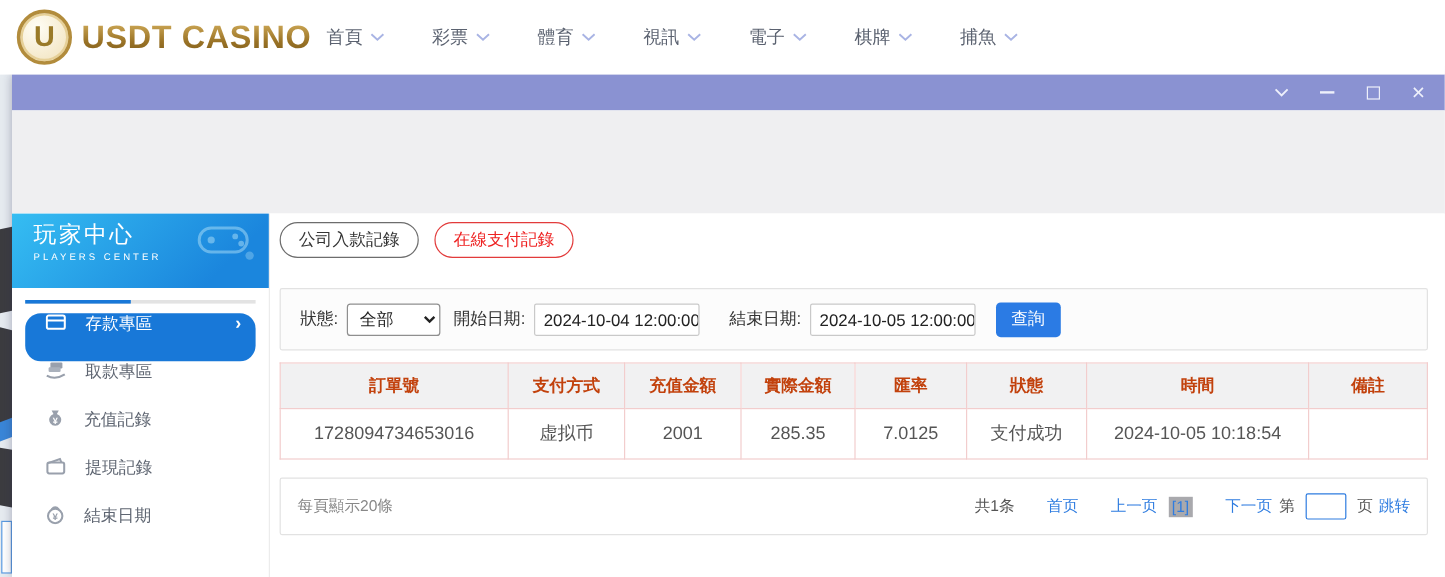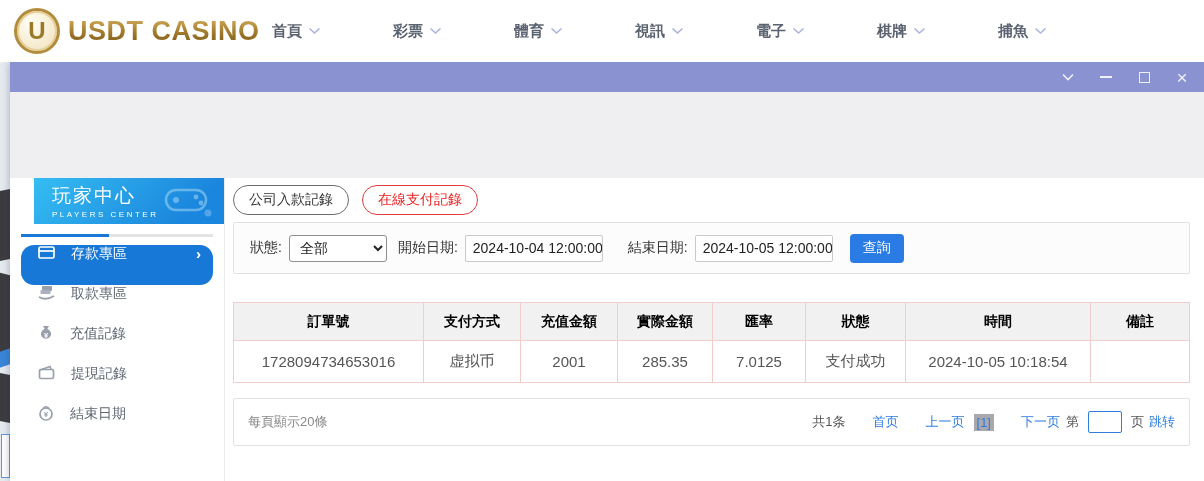--- a/index.html
+++ b/index.html
@@ -9,21 +9,21 @@
   
   .topbar { position:absolute; left:0; top:0; width:1204px; height:62px; background:#fff; z-index:5; }
   .logo { position:absolute; left:14px; top:8px; display:flex; align-items:center; gap:8px; cursor:pointer; }
   .logo-circle { width:46px; height:46px; border-radius:50%; border:3px solid #b28c3c;
                  background:radial-gradient(circle at 35% 30%, #fffdf5, #f0e0b8);
                  box-shadow:inset 0 0 0 2px #e6d098; display:flex; align-items:center; justify-content:center; }
   .logo-circle span { font-size:24px; font-weight:800; color:#9a7a28; }
   .logo-text { font-size:27px; font-weight:800; letter-spacing:.5px;
                background:linear-gradient(180deg,#d8b360 0%, #9a7326 60%, #7c5a1a 100%);
                -webkit-background-clip:text; background-clip:text; color:transparent; }
-  .nav { position:absolute; left:272px; top:0; height:62px; display:flex; align-items:center; gap:72px;font-weight:bold; }
+  .nav { position:absolute; left:272px; top:0; height:62px; display:flex; align-items:center; gap:39px; }
   .nav-item { display:flex; align-items:center; gap:6px; font-size:15px; color:#5b6270; cursor:pointer; }
 
   
   .page-strip { position:absolute; left:0; top:62px; width:10px; height:419px; background:#e6ebf0; }
   .strip-mark { position:absolute; left:0; width:10px; background:#3c3c40; }
   .strip-blue { position:absolute; left:0; width:10px; background:#3a86d8; }
   .strip-box  { position:absolute; left:1px; width:9px; background:#fff; border:1px solid #5a9ae0; }
 
   
   .window { position:absolute; left:10px; top:62px; width:1194px; height:419px; background:#fff;
@@ -32,55 +32,55 @@
               display:flex; align-items:center; justify-content:flex-end; gap:22px; padding-right:14px; }
   .winbtn { color:#eef0fb; width:16px; height:16px; display:flex; align-items:center; justify-content:center;
             cursor:pointer; font-size:15px; line-height:1; }
   .winbtn .sq { width:11px; height:11px; border:1.5px solid #eef0fb; display:block; }
   .winbtn .mn { width:12px; height:2px; background:#eef0fb; display:block; }
   .win-gray { position:absolute; left:0; top:30px; right:0; height:86px; background:#efeff1; }
   .content  { position:absolute; left:0; top:116px; right:0; bottom:0; background:#fff; }
 
   
   .sidebar { position:absolute; left:0; top:0; width:215px; bottom:0; background:#fff; border-right:1px solid #ececec; }
-  .sb-header { position:relative; height:46px; background:linear-gradient(135deg,#35bdf2 0%, #1b86dd 80%);
-               color:#fff; padding:5px 0 0 18px; overflow:hidden;margin-left:24px; }
+  .sb-header { position:relative; height:62px; background:linear-gradient(135deg,#35bdf2 0%, #1b86dd 80%);
+               color:#fff; padding:5px 0 0 18px; overflow:hidden; }
   .sb-title { font-size:19px; letter-spacing:2px; }
   .sb-sub { font-size:8px; letter-spacing:2.5px; margin-top:1px; }
   .sb-pad { position:absolute; right:10px; top:6px; opacity:.45; }
   .sb-section { margin:16px 0 0 18px; font-size:16px; color:#9aa1a8; }
   .sb-underline { position:relative; margin:10px 11px 8px 11px; height:3px; background:#e3e3e3; }
   .sb-underline::before { content:""; position:absolute; left:0; top:0; height:3px; width:88px; background:#1878d8; }
   .sb-item { height:40px; display:flex; gap:16px; padding-left:28px;
              font-size:14px; color:#5f6672; cursor:pointer; position:relative;border-radius:13px; }
   .sb-item svg { flex:0 0 auto; }
   .sb-item.active { background:#1878d8; color:#fff; margin:0 11px; padding-left:17px; }
   .sb-item.active .arrow { position:absolute; right:12px; color:#fff; font-size:15px; font-weight:700; }
 
   
   .main { position:absolute; left:215px; top:0; right:0; bottom:0; background:#fff; }
   .tabs { position:absolute; left:8px; top:7px; display:flex; gap:13px; }
   .tab { height:30px; padding:0 15px; display:flex; align-items:center; border-radius:16px;
          background:#fff; font-size:14px; cursor:pointer; }
   .tab.plain { border:1px solid #6d6d6d; color:#333; }
   .tab.red   { border:1px solid #e23b3b; color:#e22; }
 
-  .filter-box { position:absolute; left:8px; right:14px; top:44px; height:52px; background:#fcfcfc;
+  .filter-box { position:absolute; left:8px; right:14px; top:62px; height:52px; background:#fcfcfc;
                 border:1px solid #e2e2e2; border-radius:2px; display:flex; align-items:center;
                 padding-left:16px; gap:7px; font-size:14px; color:#333; }
-  .filter-box select { height:27px; width:98px; font-size:14px; border:1px solid #8f8f8f; background:#fff;
+  .filter-box select { height:27px; width:78px; font-size:14px; border:1px solid #8f8f8f; background:#fff;
                        border-radius:3px; padding-left:6px; color:#222; }
   .filter-box input { height:27px; width:138px; font-size:14px; border:1px solid #c9c9c9; border-radius:2px;
                       padding-left:7px; color:#222; font-family:"Liberation Sans",sans-serif; }
   .btn-search { height:29px; padding:0 13px; margin-left:10px; background:#2b7be4; color:#fff; font-size:14px;
                 border:none; border-radius:4px; cursor:pointer; font-family:"Liberation Sans",sans-serif; }
 
   .grid { position:absolute; left:8px; right:14px; top:124px; border-collapse:collapse; table-layout:fixed; width:957px; }
   .grid th, .grid td { border:1px solid #f2cdcd; text-align:center; font-size:14px; overflow:hidden; }
-  .grid th { height:38px; background:#f1f1f2; color:#000000; font-weight:700; }
+  .grid th { height:38px; background:#f1f1f2; color:#c2410c; font-weight:700; }
   .grid td { height:42px; background:#fff; color:#555; font-size:15px; }
 
   .pager-box { position:absolute; left:8px; right:14px; top:220px; height:48px; border:1px solid #e2e2e2;
                border-radius:2px; background:#fff; display:flex; align-items:center; justify-content:space-between;
                padding:0 14px; font-size:13px; }
   .pager-left { color:#888; }
   .pager-right { display:flex; align-items:center; gap:9px; color:#555; }
   .plink { color:#2e7ce0; cursor:pointer;margin-left:18px; }
   .pcur { background:#a9a9ad; color:#2e7ce0; padding:1px 3px; cursor:pointer; }
   .pjump { width:34px; height:22px; border:1px solid #2e7ce0; border-radius:2px; }

